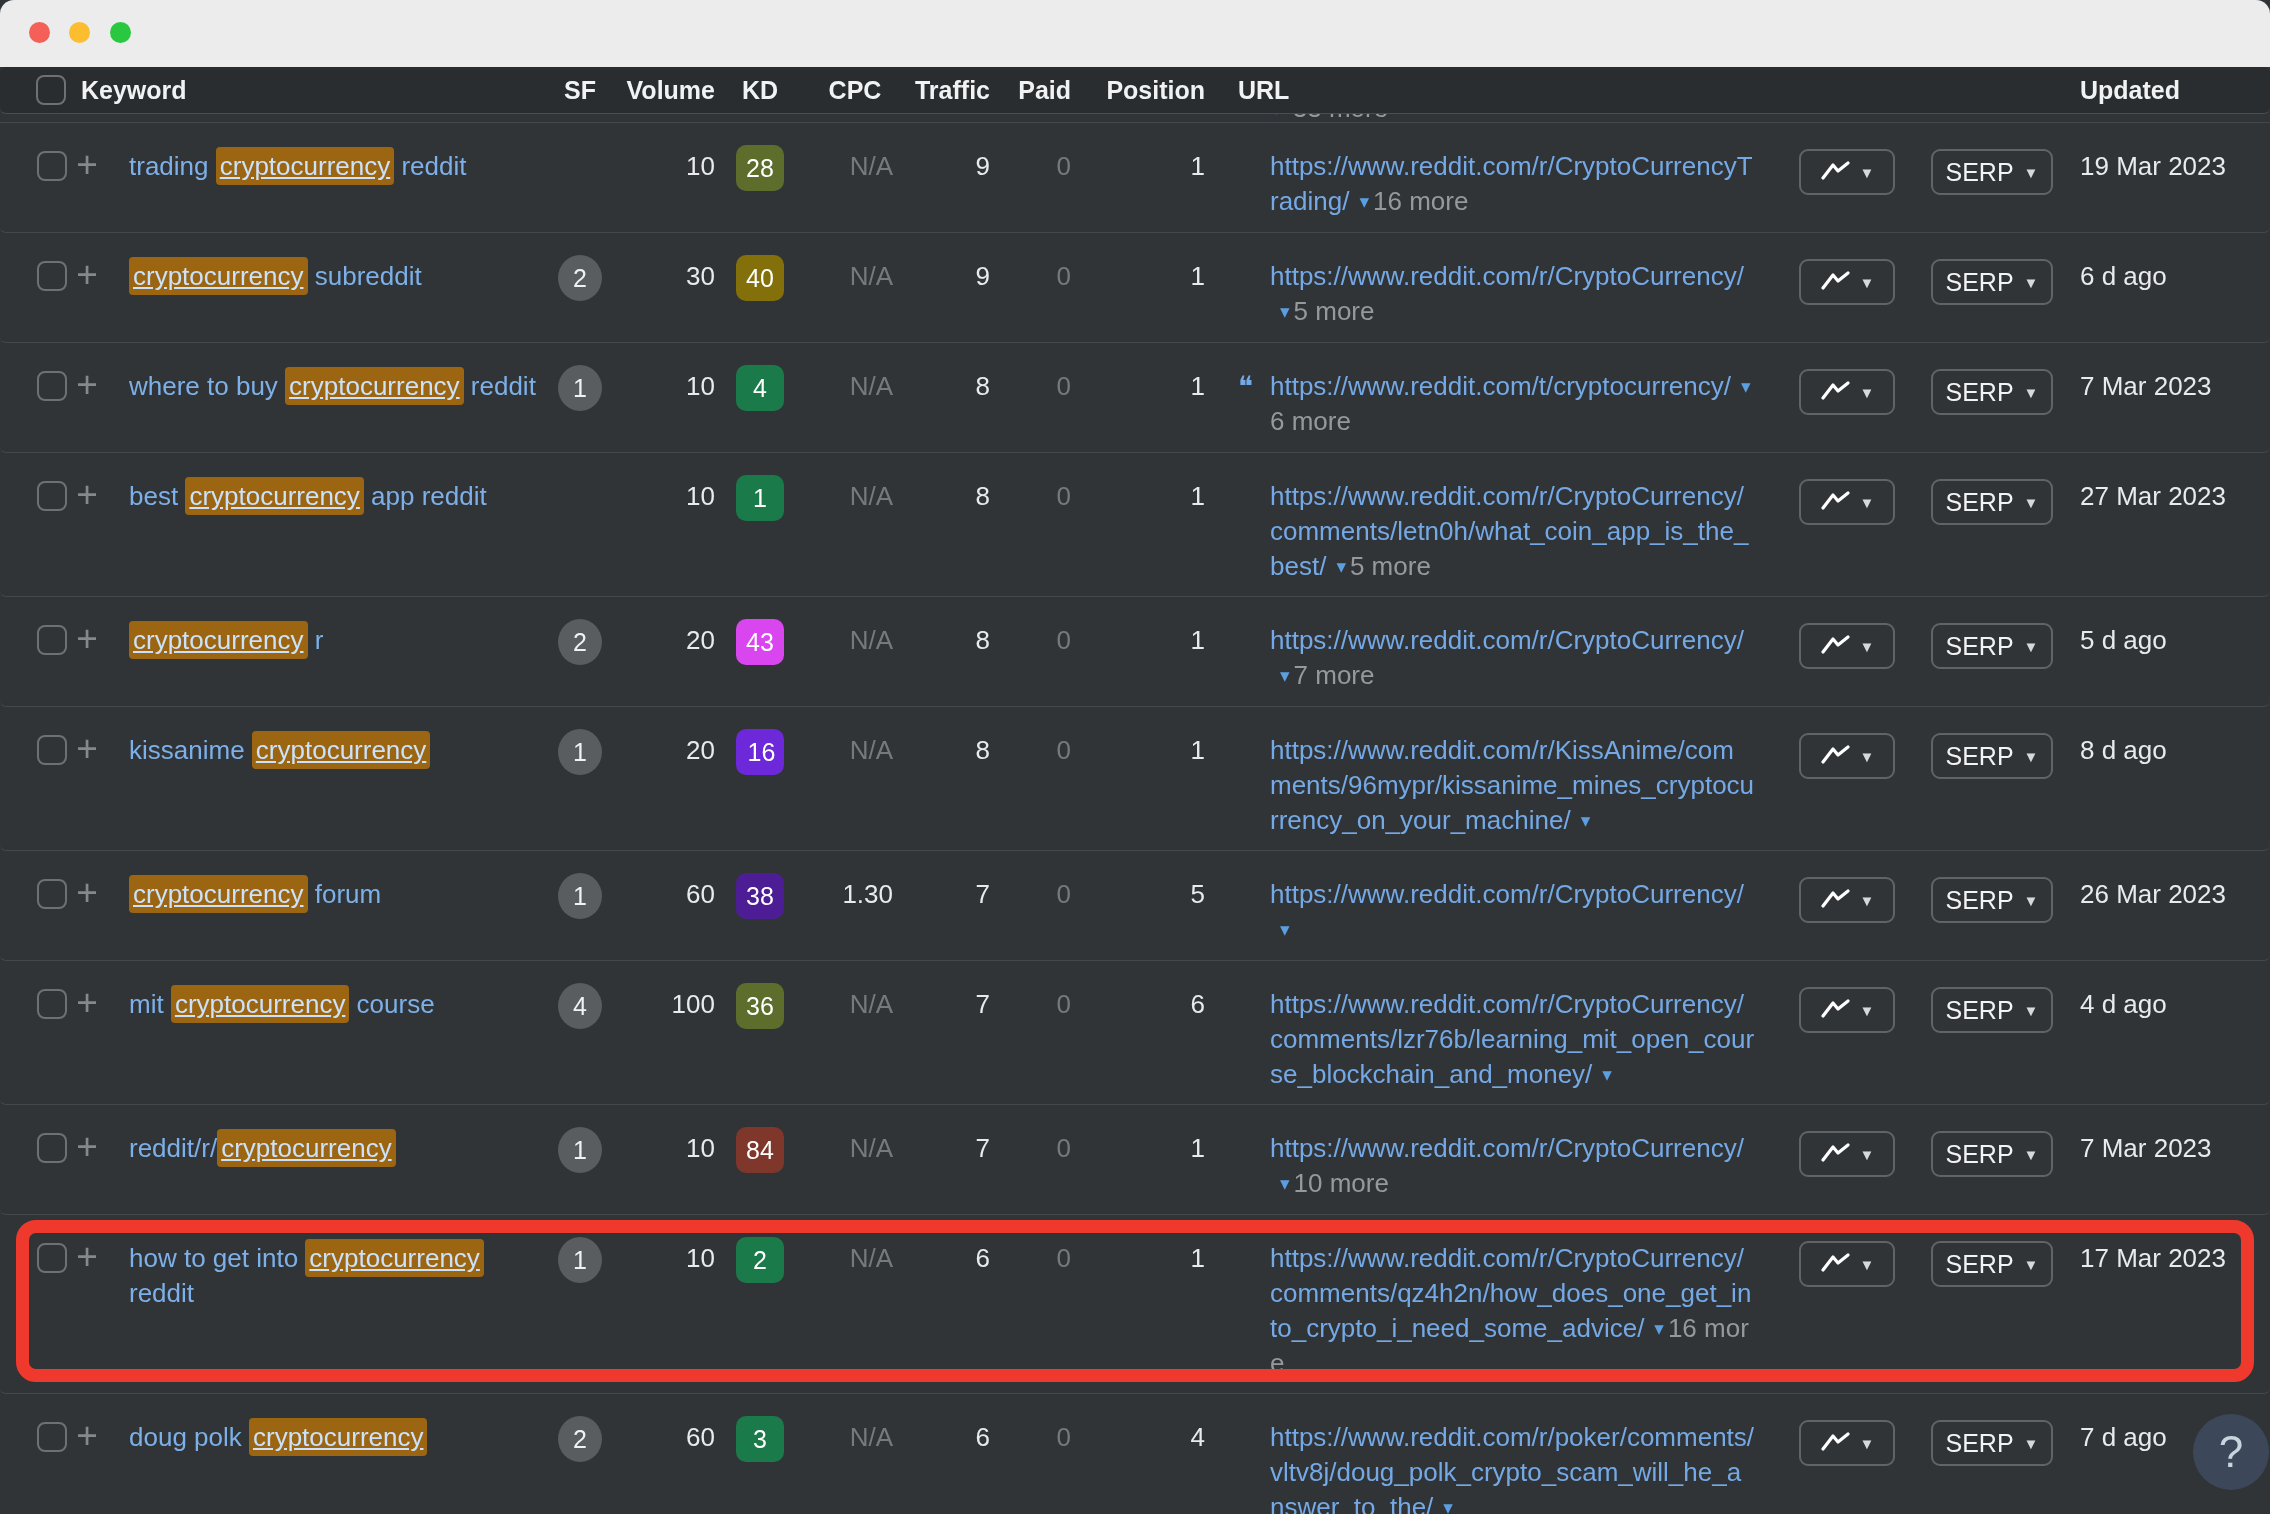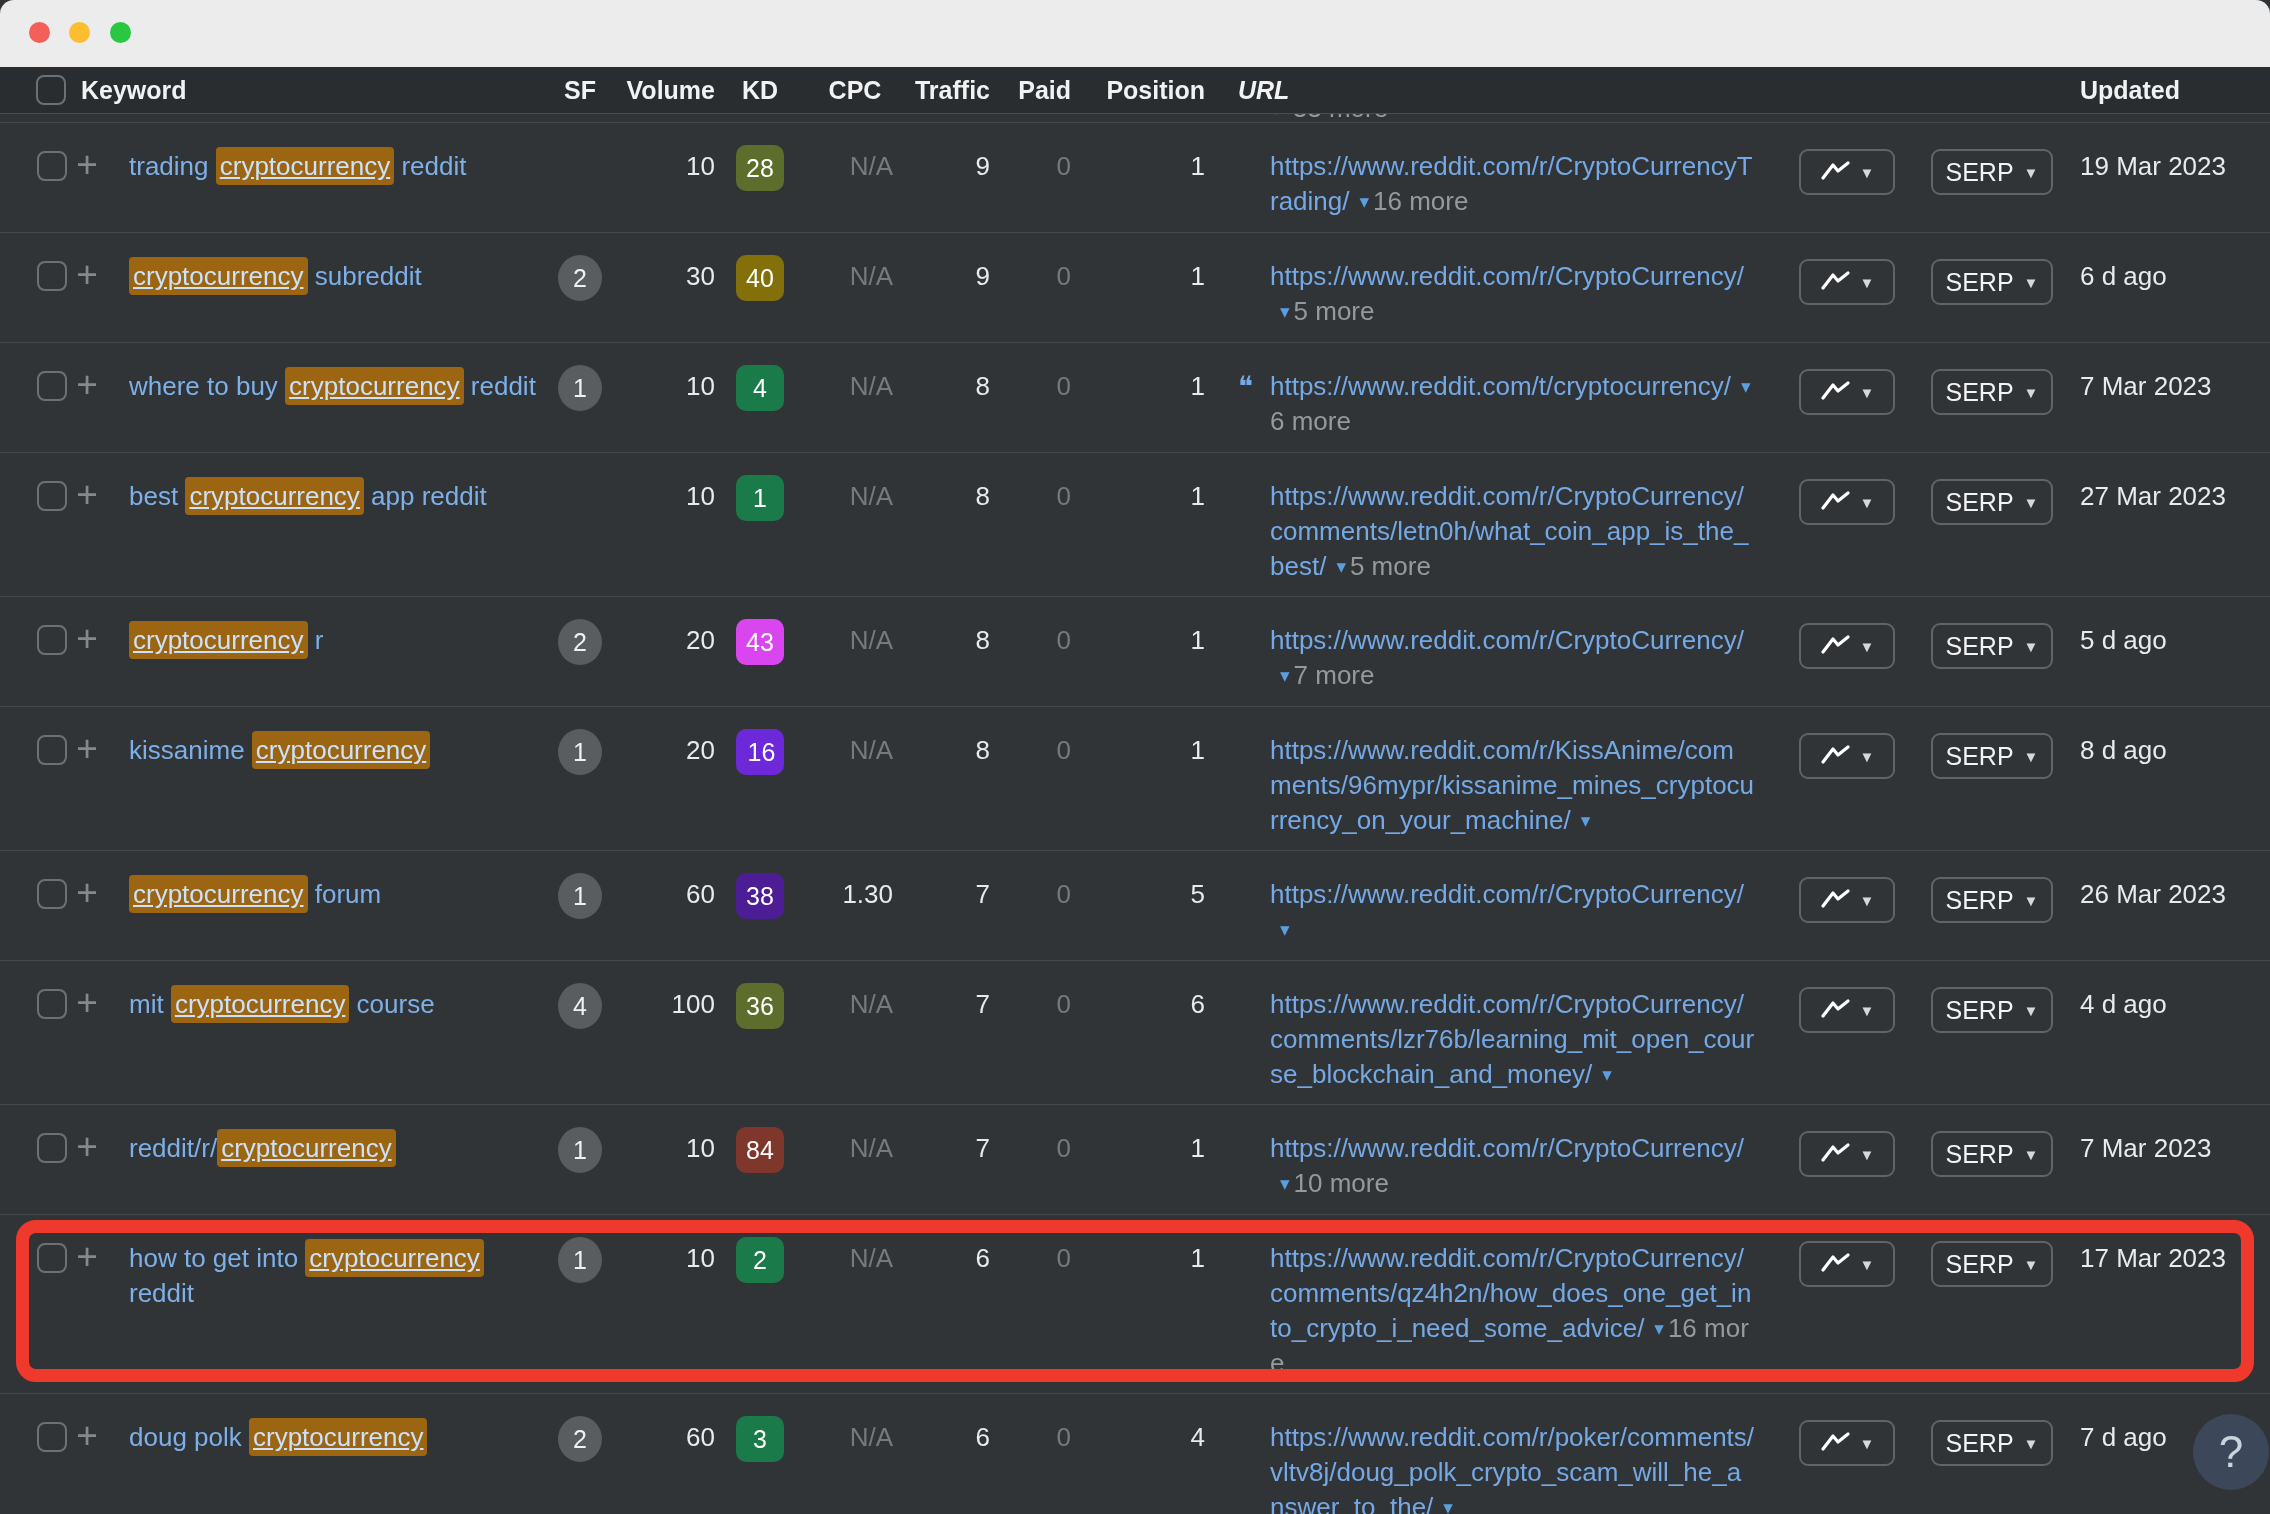--- a/index.html
+++ b/index.html
@@ -9,34 +9,34 @@
     -webkit-font-smoothing:antialiased;
   }
   .window{position:absolute;inset:0;background:#313437;}
   
   .titlebar{height:67px;background:#ececec;border-radius:14px 14px 0 0;position:relative;}
   .light{position:absolute;top:22px;width:21px;height:21px;border-radius:50%;}
   .light.red{left:29px;background:#f45f57;}
   .light.yellow{left:69px;background:#fcbd2f;}
   .light.green{left:110px;background:#2ac840;}
   
-  .grid{display:grid;grid-template-columns:67px 40px 438px 70px 100px 90px 100px 85px 85px 135px 545px 140px 160px 215px;box-sizing:border-box;}
+  .grid{display:grid;grid-template-columns:67px 40px 438px 70px 100px 90px 100px 85px 85px 135px 545px 140px 160px 215px;box-sizing:border-box;border-radius:6px;}
   
   .header-row{height:47px;background:#2a2d2f;border-bottom:1px solid #4b4e50;color:#f1f2f3;
     font-weight:bold;font-size:25px;align-items:center;}
   .header-row .hc{white-space:nowrap;}
   .hc.c-kw{grid-column:2 / span 2;padding-left:14px;}
   .hc.c-sf{text-align:center;}
   .hc.c-volume{text-align:right;}
   .hc.c-kd{text-align:center;}
   .hc.c-cpc{text-align:center;}
   .hc.c-traffic{text-align:right;}
   .hc.c-paid{text-align:right;padding-right:4px;}
   .hc.c-pos{text-align:right;padding-right:5px;}
-  .hc.c-url{padding-left:28px;font-style:italic;}
+  .hc.c-url{padding-left:28px;}
   .hc.c-updated{padding-left:25px;}
   .checkbox{width:30px;height:30px;border:2px solid #6e7174;border-radius:8px;background:transparent;box-sizing:border-box;}
   .hd-check{margin-left:36px;}
   
   .sliver{height:8px;overflow:hidden;position:relative;border-bottom:1px solid #46494b;background:#313437;}
   .sliver .frag{position:absolute;left:1262px;top:-21px;font-size:26px;white-space:nowrap;}
   
   .row{border-bottom:1px solid #46494b;padding-top:26px;padding-bottom:12px;min-height:110px;
     font-size:26px;line-height:35px;color:#e9eaeb;position:relative;background:#313437;}
   .row .cell-check{padding-left:37px;}

